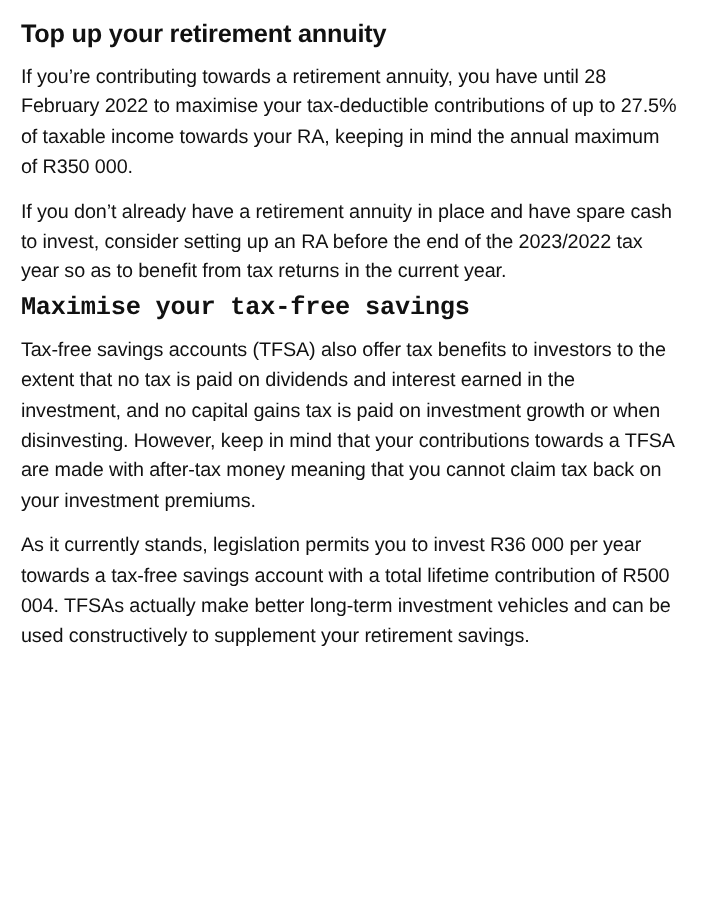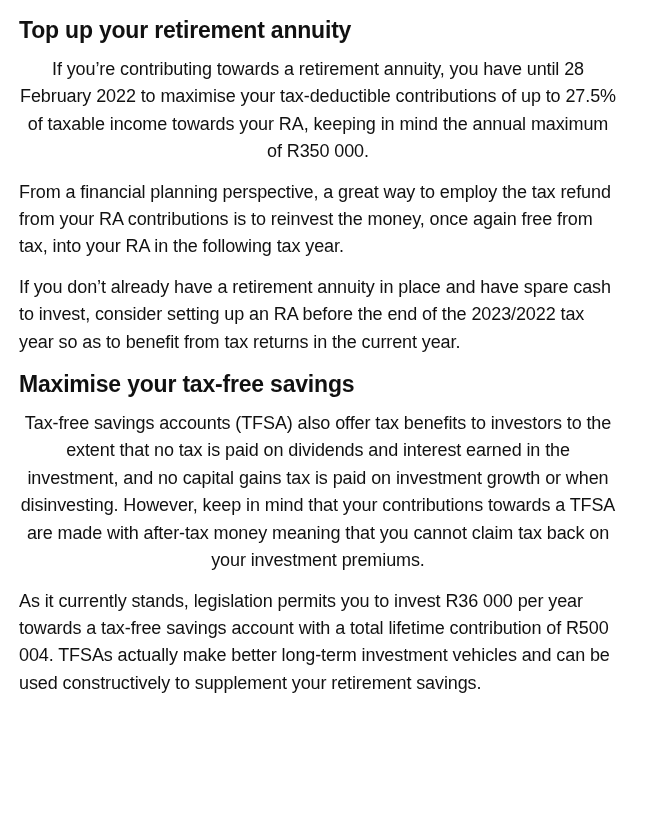--- a/index.html
+++ b/index.html
@@ -6,35 +6,34 @@
   body {
     width: 647px; height: 840px; overflow: hidden;
     font-family: "Liberation Sans", "DejaVu Sans", sans-serif;
     color: #111111;
   }
   .page { padding: 14px 30px 0 19px; }
   h2 {
     font-size: 23px; font-weight: bold; margin: 0; line-height: 32px; letter-spacing: -0.2px;
   }
   #h1 { margin-top: 0; }
-  #h2 { margin-top: 12px; }
+  #h2 { margin-top: 2px; font-family: Liberation Mono, monospace; }
   p {
     font-size: 18px; line-height: 27.4px; margin: 0; letter-spacing: -0.1px;
   }
-  .gap-h { margin-top: 10px; text-align: center; }
+  .gap-h { margin-top: 10px; }
   .gap-p { margin-top: 13px; }
 </style>
 </head>
 <body>
 
 <div class="page">
   <section>
     <h2 id="h1">Top up your retirement annuity</h2>
     <p class="gap-h">If you’re contributing towards a retirement annuity, you have until 28 February 2022 to maximise your tax-deductible contributions of up to 27.5% of taxable income towards your RA, keeping in mind the annual maximum of R350 000.</p>
-    <p class="gap-p">From a financial planning perspective, a great way to employ the tax refund from your RA contributions is to reinvest the money, once again free from tax, into your RA in the following tax year.</p>
     <p class="gap-p">If you don’t already have a retirement annuity in place and have spare cash to invest, consider setting up an RA before the end of the 2023/2022 tax year so as to benefit from tax returns in the current year.</p>
   </section>
   <section>
     <h2 id="h2" class="gap-p">Maximise your tax-free savings</h2>
     <p class="gap-h">Tax-free savings accounts (TFSA) also offer tax benefits to investors to the extent that no tax is paid on dividends and interest earned in the investment, and no capital gains tax is paid on investment growth or when disinvesting. However, keep in mind that your contributions towards a TFSA are made with after-tax money meaning that you cannot claim tax back on your investment premiums.</p>
     <p class="gap-p">As it currently stands, legislation permits you to invest R36 000 per year towards a tax-free savings account with a total lifetime contribution of R500 004. TFSAs actually make better long-term investment vehicles and can be used constructively to supplement your retirement savings.</p>
   </section>
 </div>
 
 </body></html>

